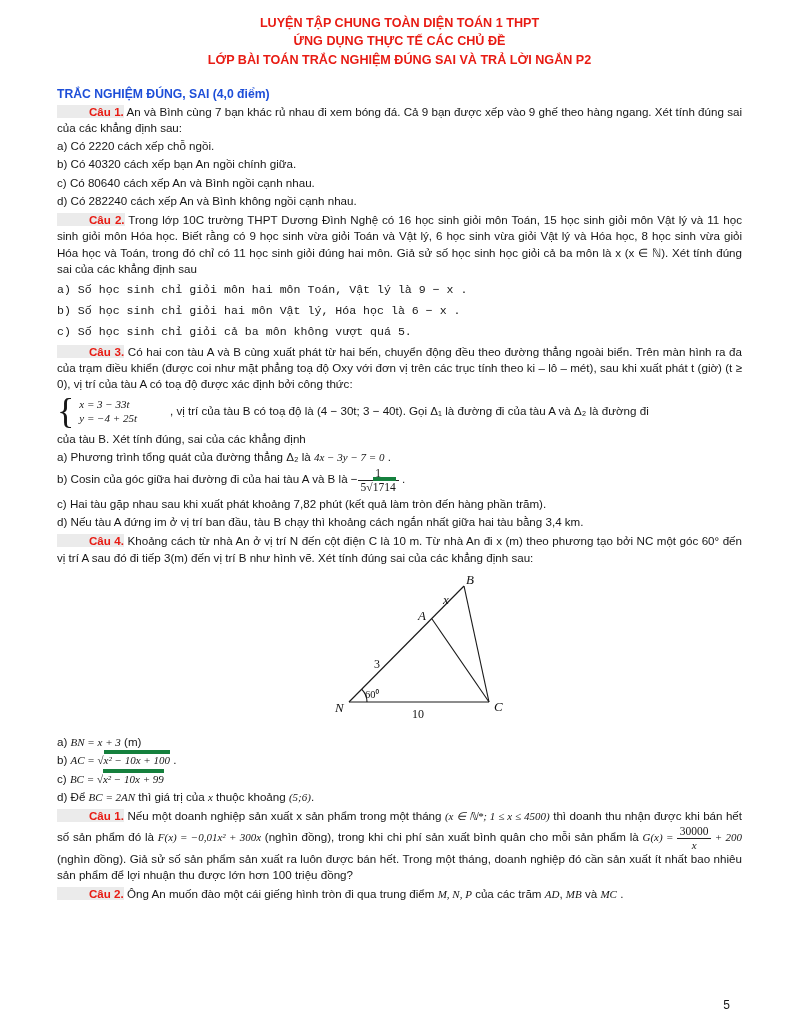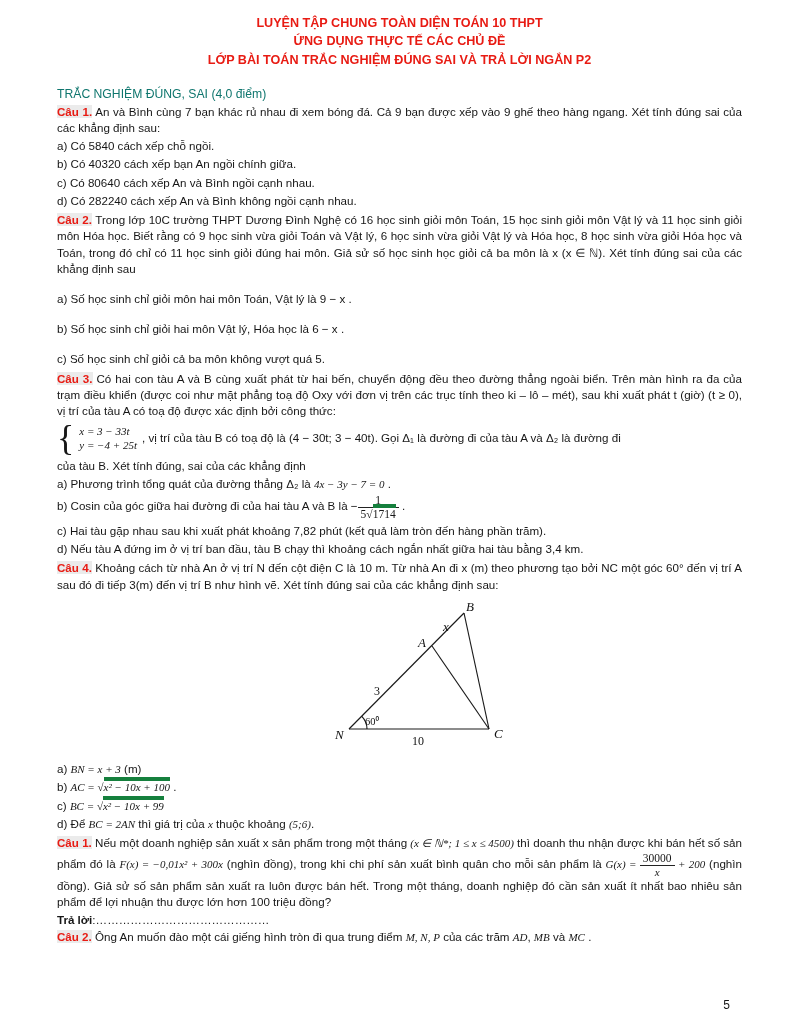--- a/index.html
+++ b/index.html
@@ -5,59 +5,59 @@
   * { margin:0; padding:0; box-sizing:border-box; }
   html,body { background:#ffffff; }
   body {
     width:792px; height:1024px; overflow:hidden;
     font-family:"Liberation Sans", sans-serif;
     font-size:11.6px; color:#161616;
   }
   .page { width:100%; height:100%; padding:14px 50px 12px 57px; display:flex; flex-direction:column; }
   .hdr { text-align:center; color:#e81b13; font-weight:bold; font-size:12.6px; line-height:1.45; }
   .divider { text-align:center; color:#3a3a3a; font-weight:normal; font-size:10px; line-height:0.9; letter-spacing:0.4px; overflow:hidden; white-space:nowrap; }
-  .sec-h { color:#0f766e; font-weight:normal; margin-top:9px; font-size:12.2px; }
+  .sec-h { color:#1d4ed8; font-weight:bold; margin-top:9px; font-size:12.2px; }
   .para { text-align:justify; margin-top:3px; line-height:1.40; }
-  .qlabel { color:#e81b13; font-weight:bold; background:#ebebeb; }
+  .qlabel { color:#e81b13; font-weight:bold; background:#ebebeb;padding-left:32px; }
   .stmt { line-height:1.40; margin-top:2px; text-align:justify; }
-  .spaced { margin-top:14px; }
+  .spaced { margin-top:5px;font-family:Liberation Mono, monospace; }
   .m { font-family:"Liberation Serif", serif; font-style:italic; font-size:11px; }
   .up { font-style:normal; }
   .rad { border-top:4px solid #15803d; }
   .frac { display:inline-block; vertical-align:middle; text-align:center; line-height:1.12; font-family:"Liberation Serif", serif; font-size:11.5px; }
   .frac .num { display:block; border-bottom:1px solid #222; padding:0 3px; }
   .frac .den { display:block; padding:0 3px; }
   .sysrow { display:flex; align-items:center; gap:5px; margin:3px 0 1px 0; line-height:1.4; }
   .brace { font-family:"Liberation Serif", serif; font-size:36px; font-weight:300; line-height:0.9; color:#161616; }
   .syslines { display:flex; flex-direction:column; line-height:1.3; }
-  .aftersys { flex:1; text-align:justify; }
+  .aftersys { flex:1; text-align:justify;margin-left:28px; }
   .figwrap { margin:8px 0 4px 262px; }
   svg text { font-family:"Liberation Serif", serif; font-style:italic; font-size:13px; fill:#111; }
   svg text.up { font-style:normal; font-size:12px; }
   svg text.small { font-style:normal; font-size:10.5px; }
   .answer-line { margin-top:3px; }
   .answer-label { font-weight:bold; }
   .footer { margin-top:auto; text-align:right; padding-right:12px; font-size:12px; }
 </style>
 </head>
 <body>
 
 <div class="page">
 
   <div class="hdr">
-    <div>LUYỆN TẬP CHUNG TOÀN DIỆN TOÁN 10 THPT</div>
+    <div>LUYỆN TẬP CHUNG TOÀN DIỆN TOÁN 1 THPT</div>
     <div>ỨNG DỤNG THỰC TẾ CÁC CHỦ ĐỀ</div>
     <div>LỚP BÀI TOÁN TRẮC NGHIỆM ĐÚNG SAI VÀ TRẢ LỜI NGẮN P2</div>
   </div>
   <div class="divider">____________________________________________________________</div>
 
   <div class="sec-h">TRẮC NGHIỆM ĐÚNG, SAI (4,0 điểm)</div>
 
   <p class="para"><span class="qlabel">Câu 1.</span><span> An và Bình cùng 7 bạn khác rủ nhau đi xem bóng đá. Cả 9 bạn được xếp vào 9 ghế theo hàng ngang. Xét tính đúng sai của các khẳng định sau:</span></p>
-  <div class="stmt">a) Có 5840 cách xếp chỗ ngồi.</div>
+  <div class="stmt">a) Có 2220 cách xếp chỗ ngồi.</div>
   <div class="stmt">b) Có 40320 cách xếp bạn An ngồi chính giữa.</div>
   <div class="stmt">c) Có 80640 cách xếp An và Bình ngồi cạnh nhau.</div>
   <div class="stmt">d) Có 282240 cách xếp An và Bình không ngồi cạnh nhau.</div>
 
   <p class="para"><span class="qlabel">Câu 2.</span><span> Trong lớp 10C trường THPT Dương Đình Nghệ có 16 học sinh giỏi môn Toán, 15 học sinh giỏi môn Vật lý và 11 học sinh giỏi môn Hóa học. Biết rằng có 9 học sinh vừa giỏi Toán và Vật lý, 6 học sinh vừa giỏi Vật lý và Hóa học, 8 học sinh vừa giỏi Hóa học và Toán, trong đó chỉ có 11 học sinh giỏi đúng hai môn. Giả sử số học sinh  học giỏi cả ba môn là x (x ∈ ℕ). Xét tính đúng sai của các khẳng định sau</span></p>
   <div class="stmt spaced">a)  Số học sinh chỉ giỏi môn hai môn Toán, Vật lý là 9 − x .</div>
   <div class="stmt spaced">b)  Số học sinh chỉ giỏi hai môn Vật lý, Hóa học là 6 − x .</div>
   <div class="stmt spaced">c)  Số học sinh chỉ giỏi cả ba môn không vượt quá 5.</div>
 
   <p class="para"><span class="qlabel">Câu 3.</span><span> Có hai con tàu A và B cùng xuất phát từ hai bến, chuyển động đều theo đường thẳng ngoài biển. Trên màn hình ra đa của trạm điều khiển (được coi như mặt phẳng toạ độ Oxy với đơn vị trên các trục tính theo ki – lô – mét), sau khi xuất phát t (giờ) (t ≥ 0), vị trí của tàu A có toạ độ được xác định bởi công thức:</span></p>
@@ -97,19 +97,18 @@
     </svg>
   </div>
 
   <div class="stmt"><span>a) </span><span class="m">BN = x + 3</span><span> (m)</span></div>
   <div class="stmt"><span>b) </span><span class="m">AC = </span><span class="m up">√</span><span class="m rad">x² − 10x + 100</span><span> .</span></div>
   <div class="stmt"><span>c) </span><span class="m">BC = </span><span class="m up">√</span><span class="m rad">x² − 10x + 99</span></div>
   <div class="stmt"><span>d) Để </span><span class="m">BC = 2AN</span><span> thì giá trị của </span><span class="m">x</span><span> thuộc khoảng </span><span class="m">(5;6)</span><span>.</span></div>
 
 
   <p class="para"><span class="qlabel">Câu 1.</span><span> Nếu một doanh nghiệp sản xuất x sản phẩm trong một tháng </span><span class="m">(x ∈ ℕ*; 1 ≤ x ≤ 4500)</span><span> thì doanh thu nhận được khi bán hết số sản phẩm đó là </span><span class="m">F(x) = −0,01x² + 300x</span><span> (nghìn đồng), trong khi chi phí sản xuất bình quân cho mỗi sản phẩm là </span><span class="m">G(x) = </span><span class="frac"><span class="num up">30000</span><span class="den m">x</span></span><span class="m"> + 200</span><span> (nghìn đồng). Giả sử số sản phẩm sản xuất ra luôn được bán hết. Trong một tháng, doanh nghiệp đó cần sản xuất ít nhất bao nhiêu sản phẩm để lợi nhuận thu được lớn hơn 100 triệu đồng?</span></p>
-  <div class="answer-line"><span class="answer-label">Trả lời</span><span>:………………………………………</span></div>
 
   <p class="para"><span class="qlabel">Câu 2.</span><span> Ông An muốn đào một cái giếng hình tròn đi qua trung điểm </span><span class="m">M, N, P</span><span> của các trăm </span><span class="m">AD</span><span>,  </span><span class="m">MB</span><span> và </span><span class="m">MC</span><span> .</span></p>
 
   <div class="footer">5</div>
 
 </div>
 
 </body></html>

